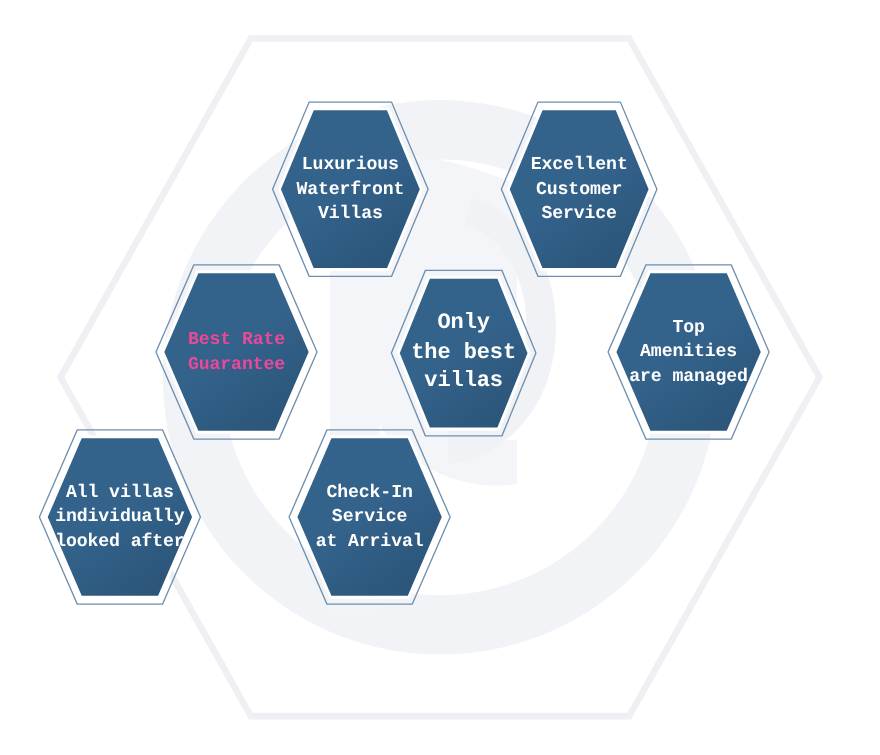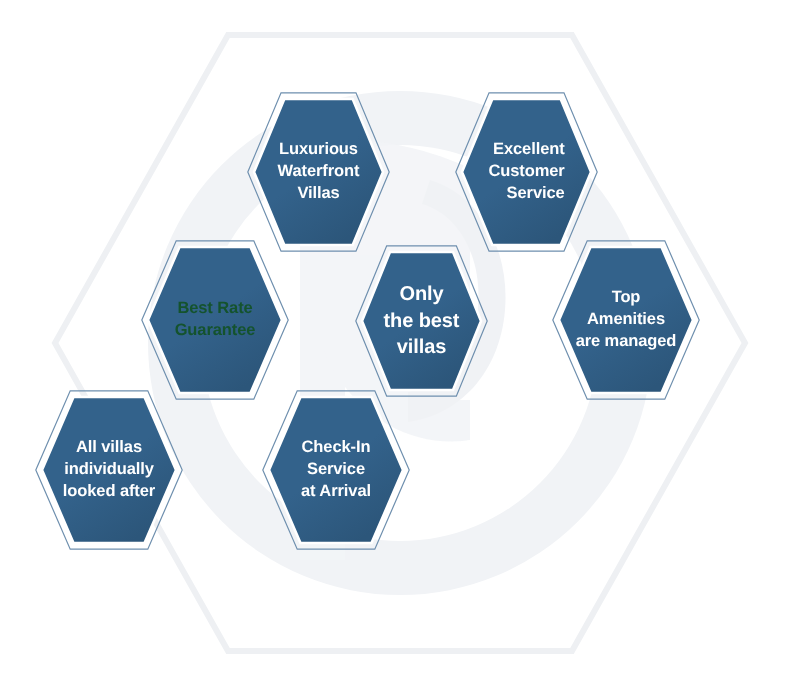--- a/index.html
+++ b/index.html
@@ -21,20 +21,21 @@
     left: 0; top: 0;
     width: 800px; height: 686px;
     z-index: 0;
     pointer-events: none;
   }
   #hex-layer {
     position: absolute;
     left: 0; top: 0;
     width: 800px; height: 554px;
     z-index: 2;
+    font-family: Liberation Mono, monospace;
   }
   .hex-cell {
     position: absolute;
   }
   .hex-cell svg {
     position: absolute;
     left: 0; top: 0;
     overflow: visible;
   }
   .hex-label {
@@ -109,39 +110,39 @@
             <defs>
               <linearGradient id="hg0_1" x1="0" y1="0" x2="0.65" y2="1">
                 <stop offset="0%" stop-color="#33628b"></stop>
                 <stop offset="55%" stop-color="#33628b"></stop>
                 <stop offset="100%" stop-color="#2c567a"></stop>
               </linearGradient>
             </defs>
             <polygon points="34.028999999999996,0.8 108.97100000000002,0.8 142.20000000000002,80 108.97100000000002,159.20000000000002 34.028999999999996,159.20000000000002 0.8,80" fill="none" stroke="#6e8fae" stroke-width="1.2"></polygon>
             <polygon points="37.315,7 105.685,7 136,80 105.685,153 37.315,153 7,80" fill="url(#hg0_1)" stroke="#ffffff" stroke-width="2.6"></polygon>
           </svg>
-          <div class="hex-label" style="color: rgb(255, 255, 255); text-align: right;">Excellent
+          <div class="hex-label" style="color: rgb(255, 255, 255);">Excellent
 Customer
 Service</div>
         </div>
       </div>
       <div style="position: absolute; left: 0px; top: 0px; width: 100%; height: 100%;">
         <div class="hex-cell" style="left: 141px; top: 240px; width: 148px; height: 160px;">
           <svg width="148" height="160" viewBox="0 0 148 160">
             <defs>
               <linearGradient id="hg1_0" x1="0" y1="0" x2="0.65" y2="1">
                 <stop offset="0%" stop-color="#33628b"></stop>
                 <stop offset="55%" stop-color="#33628b"></stop>
                 <stop offset="100%" stop-color="#2c567a"></stop>
               </linearGradient>
             </defs>
             <polygon points="35.20399999999999,0.8 112.79600000000002,0.8 147.20000000000002,80 112.79600000000002,159.20000000000002 35.20399999999999,159.20000000000002 0.8,80" fill="none" stroke="#6e8fae" stroke-width="1.2"></polygon>
             <polygon points="38.489999999999995,7 109.51,7 141,80 109.51,153 38.489999999999995,153 7,80" fill="url(#hg1_0)" stroke="#ffffff" stroke-width="2.6"></polygon>
           </svg>
-          <div class="hex-label" style="color: #14532d;">Best Rate
+          <div class="hex-label" style="color: #ec4899;">Best Rate
 Guarantee</div>
         </div>
         <div class="hex-cell small" style="left: 355px; top: 245px; width: 133px; height: 152px;">
           <svg width="133" height="152" viewBox="0 0 133 152">
             <defs>
               <linearGradient id="hg1_1" x1="0" y1="0" x2="0.65" y2="1">
                 <stop offset="0%" stop-color="#33628b"></stop>
                 <stop offset="55%" stop-color="#33628b"></stop>
                 <stop offset="100%" stop-color="#2c567a"></stop>
               </linearGradient>

